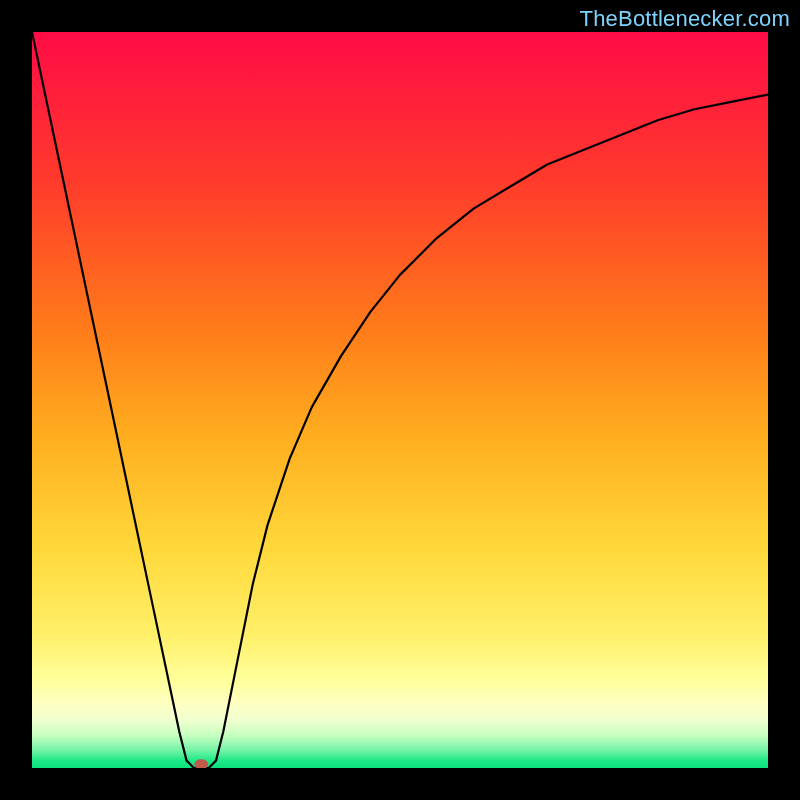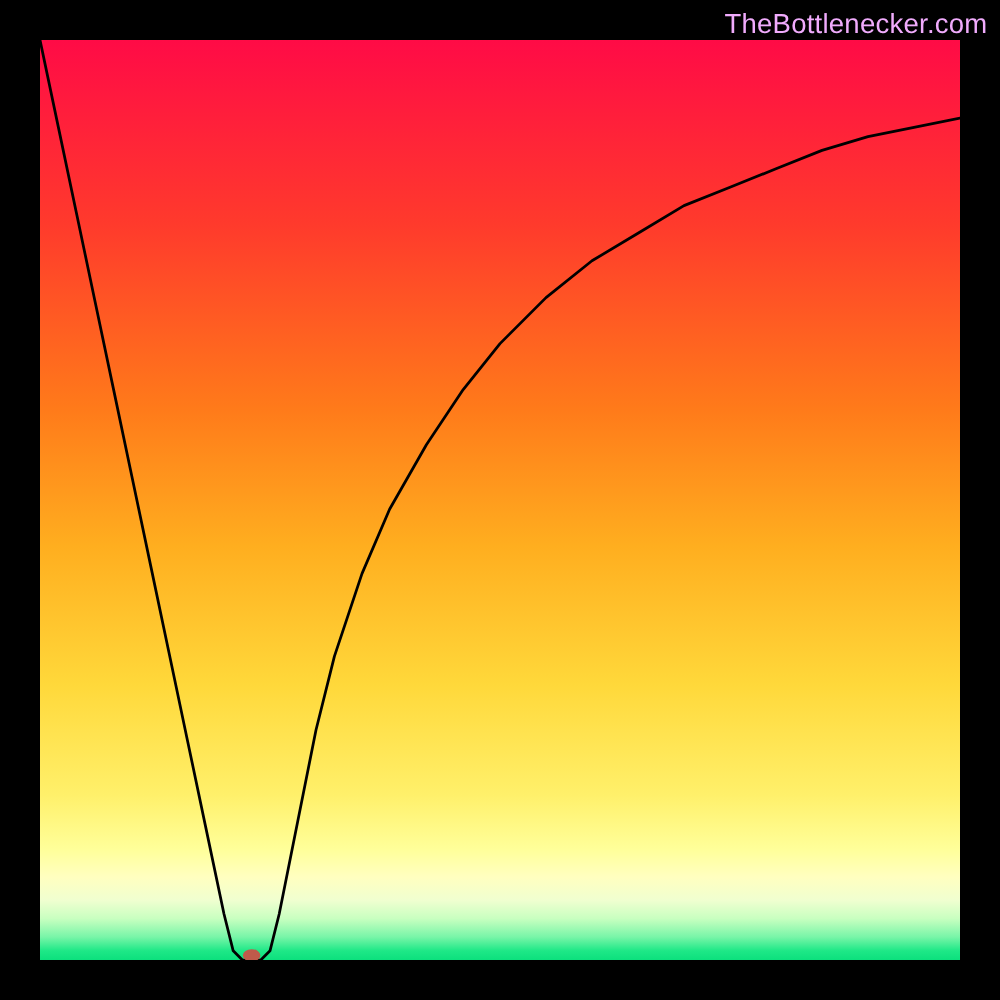--- a/index.html
+++ b/index.html
@@ -22,21 +22,21 @@
     left: 32px;
     top: 32px;
     width: 736px;
     height: 736px;
     
   }
   .attribution {
     position: absolute;
     top: 6px;
     right: 10px;
-    color: #f0abfc;
+    color: #7dd3fc;
     font-size: 22px;
     font-weight: 500;
     letter-spacing: 0.2px;
     user-select: none;
   }
   svg {
     display: block;
   }
 </style>
 </head>

